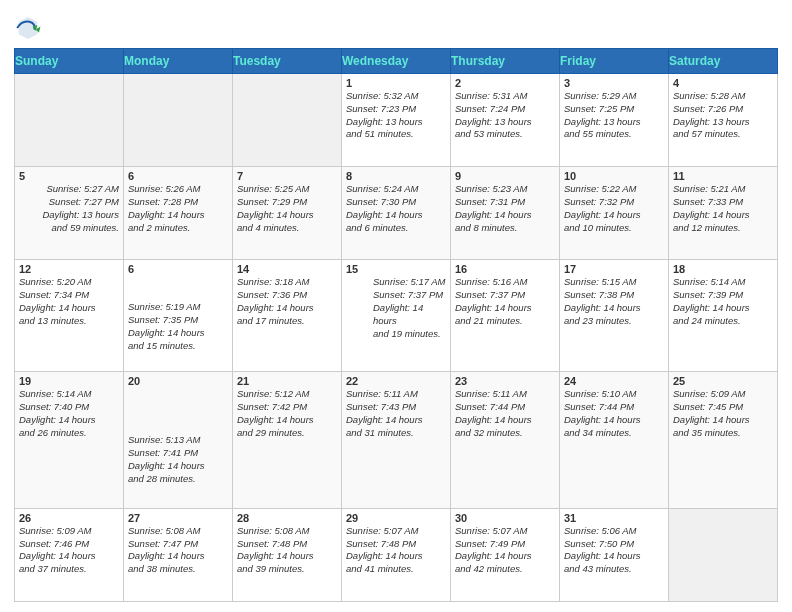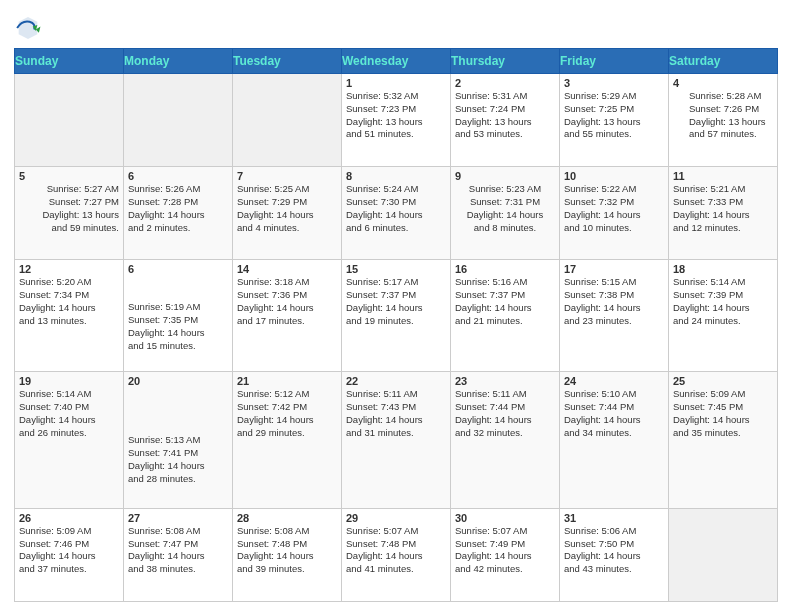--- a/index.html
+++ b/index.html
@@ -92,20 +92,21 @@
     .day-num {
       font-weight: bold;
       font-size: 11px;
       display: block;
       margin-bottom: 1px;
     }
     .day-info {
       font-size: 9.5px;
       line-height: 1.35;
       color: #333;
+      font-style: italic;
     }
     .empty-cell {
       background: #f0f0f0 !important;
     }
   </style>
 </head>
 <body>
 
 <div class="page">
   <div class="header">
@@ -160,21 +161,21 @@
           </td>
           <td>
             <span class="day-num">3</span>
             <div class="day-info" style="white-space: pre-line;">Sunrise: 5:29 AM
 Sunset: 7:25 PM
 Daylight: 13 hours
 and 55 minutes.</div>
           </td>
           <td>
             <span class="day-num">4</span>
-            <div class="day-info" style="white-space: pre-line; margin-left: 16px;">Sunrise: 5:28 AM
+            <div class="day-info" style="white-space: pre-line;">Sunrise: 5:28 AM
 Sunset: 7:26 PM
 Daylight: 13 hours
 and 57 minutes.</div>
           </td>
         </tr>
         <tr>
           <td>
             <span class="day-num">5</span>
             <div class="day-info" style="white-space: pre-line; text-align: right;">Sunrise: 5:27 AM
 Sunset: 7:27 PM
@@ -197,21 +198,21 @@
           </td>
           <td>
             <span class="day-num">8</span>
             <div class="day-info" style="white-space: pre-line;">Sunrise: 5:24 AM
 Sunset: 7:30 PM
 Daylight: 14 hours
 and 6 minutes.</div>
           </td>
           <td>
             <span class="day-num">9</span>
-            <div class="day-info" style="white-space: pre-line; text-align: center;">Sunrise: 5:23 AM
+            <div class="day-info" style="white-space: pre-line;">Sunrise: 5:23 AM
 Sunset: 7:31 PM
 Daylight: 14 hours
 and 8 minutes.</div>
           </td>
           <td>
             <span class="day-num">10</span>
             <div class="day-info" style="white-space: pre-line;">Sunrise: 5:22 AM
 Sunset: 7:32 PM
 Daylight: 14 hours
 and 10 minutes.</div>
@@ -241,21 +242,21 @@
           </td>
           <td>
             <span class="day-num">14</span>
             <div class="day-info" style="white-space: pre-line;">Sunrise: 3:18 AM
 Sunset: 7:36 PM
 Daylight: 14 hours
 and 17 minutes.</div>
           </td>
           <td>
             <span class="day-num">15</span>
-            <div class="day-info" style="white-space: pre-line;">Sunrise: 5:17 AM
+            <div class="day-info" style="white-space: pre-line; margin-left: 27px;">Sunrise: 5:17 AM
 Sunset: 7:37 PM
 Daylight: 14 hours
 and 19 minutes.</div>
           </td>
           <td>
             <span class="day-num">16</span>
             <div class="day-info" style="white-space: pre-line;">Sunrise: 5:16 AM
 Sunset: 7:37 PM
 Daylight: 14 hours
 and 21 minutes.</div>

